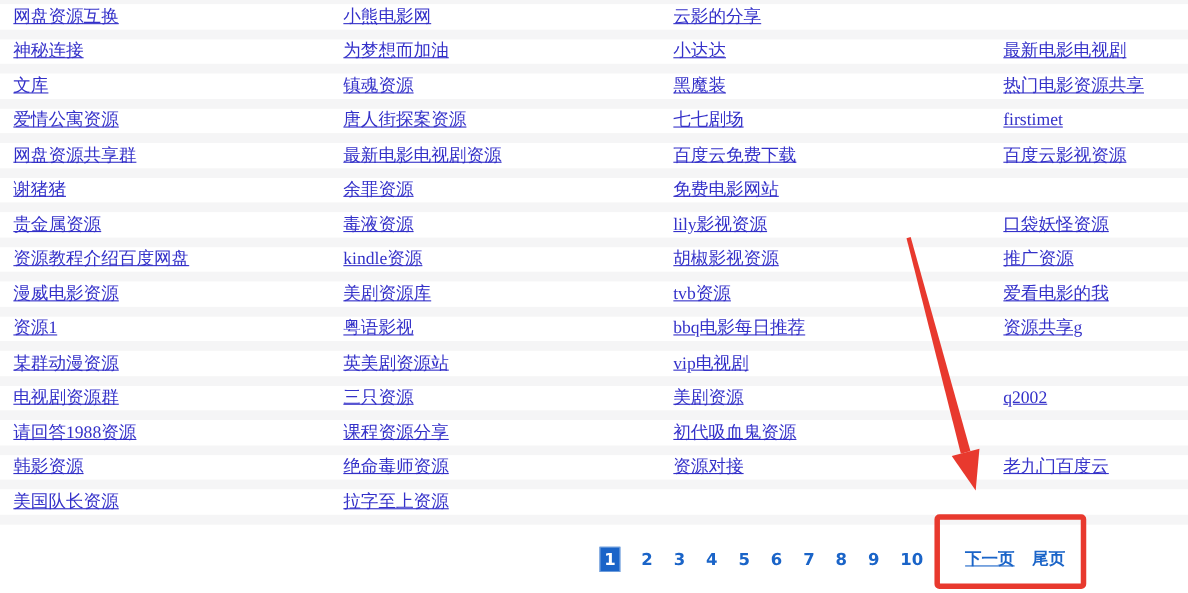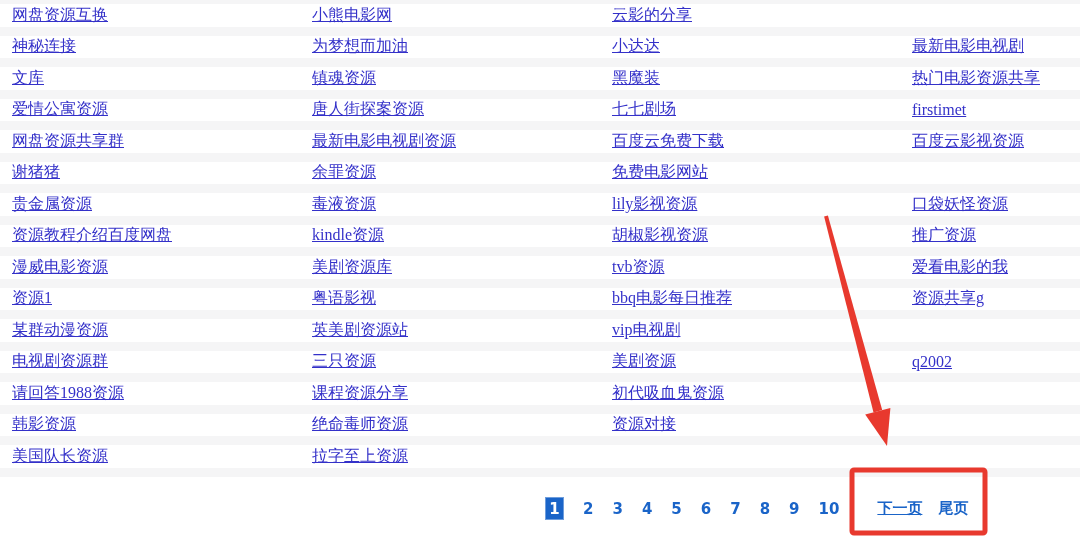--- a/index.html
+++ b/index.html
@@ -125,20 +125,21 @@
     </div>
     <div class="row">
       <div class="cell"><a href="#">请回答1988资源</a></div>
       <div class="cell"><a href="#">课程资源分享</a></div>
       <div class="cell"><a href="#">初代吸血鬼资源</a></div>
     </div>
     <div class="row">
       <div class="cell"><a href="#">韩影资源</a></div>
       <div class="cell"><a href="#">绝命毒师资源</a></div>
       <div class="cell"><a href="#">资源对接</a></div>
+      <div class="cell"><a href="#">老九门百度云</a></div>
     </div>
     <div class="row">
       <div class="cell"><a href="#">美国队长资源</a></div>
       <div class="cell"><a href="#">拉字至上资源</a></div>
       <div class="cell"></div>
       <div class="cell"></div>
     </div>
   </div>
 
 <div class="pagination">

